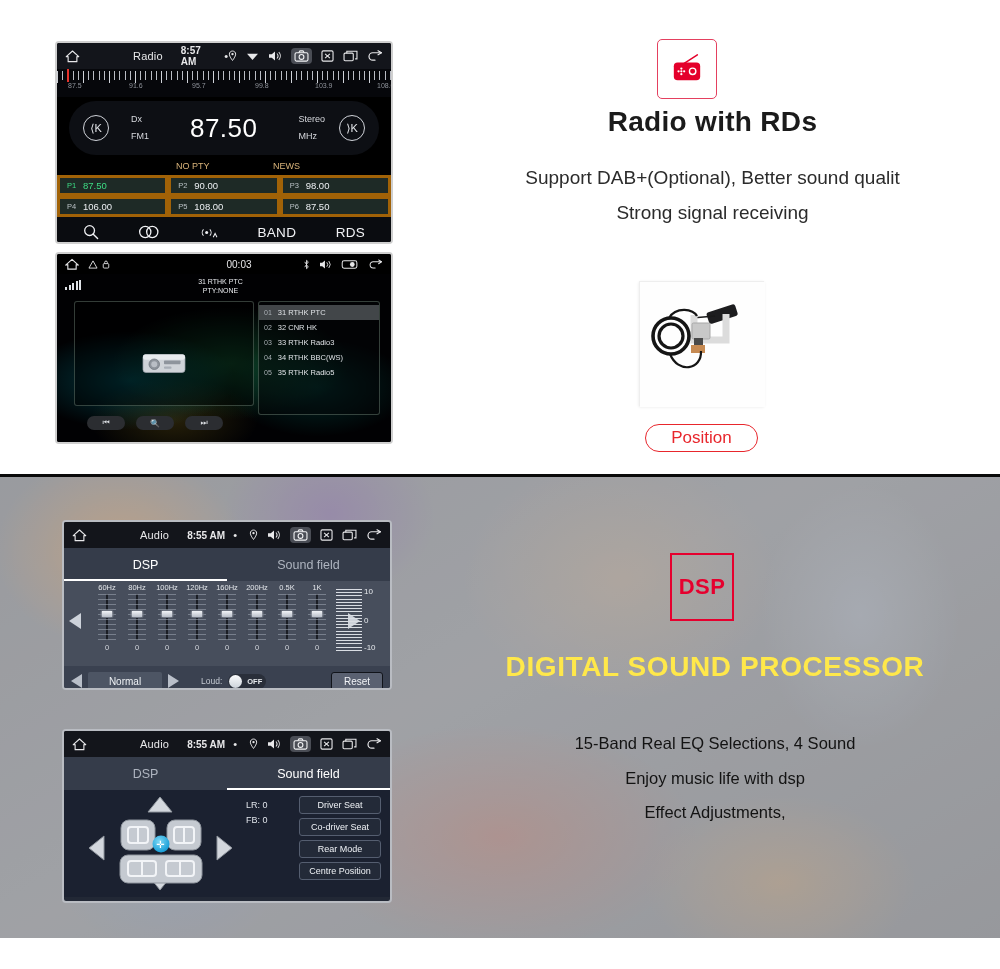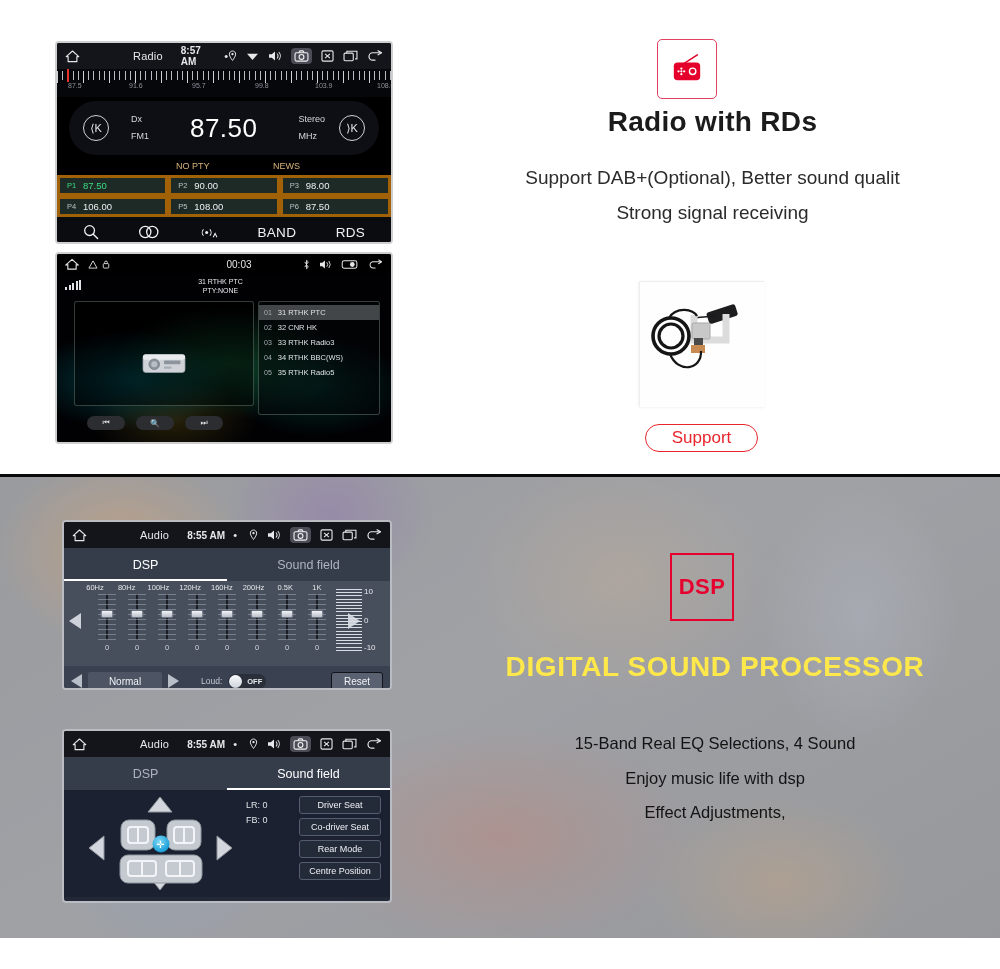--- a/index.html
+++ b/index.html
@@ -166,21 +166,21 @@
   
   #dsp-unit-1 { left:62px; top:43px; width:330px; height:170px; background:#2f3542; border-color:#b9bcc2; }
   .dsp-tabs { height:33px; background:#353c4a; display:flex; position:relative; }
   .dsp-tab {
     flex:1; display:flex; align-items:center; justify-content:center;
     color:#aeb4bf; font-size:12.5px;
   }
   .dsp-tab.active { color:#fff; }
   .dsp-tab-underline { position:absolute; bottom:0; height:2px; width:50%; background:#fff; }
   .eq-body { height:85px; background:#474e5c; position:relative; padding:0 3px; }
-  .eq-freq-row { position:absolute; left:16px; right:58px; top:2px; display:flex; justify-content:space-between; }
+  .eq-freq-row { position:absolute; left:28px; right:58px; top:2px; display:flex; justify-content:space-between; }
   .eq-freq-row span { color:#e3e6ea; font-size:7.5px; width:30px; text-align:center; }
   .eq-sliders { position:absolute; left:28px; right:58px; top:13px; height:58px; display:flex; justify-content:space-between; }
   .eq-col { width:30px; position:relative; display:flex; flex-direction:column; align-items:center; }
   .eq-track { width:2px; height:46px; background:#1b1e25; position:relative; }
   .eq-ticks { position:absolute; left:-8px; top:0; width:18px; height:46px;
     background-image: repeating-linear-gradient(to bottom, rgba(160,168,180,.55) 0px, rgba(160,168,180,.55) 1px, transparent 1px, transparent 5px); }
   .eq-knob {
     position:absolute; left:50%; top:20px; transform:translate(-50%,-50%);
     width:13px; height:8px; border-radius:2px;
     background:linear-gradient(#f2f4f7,#b8bec8); border:1px solid #6e7480;
@@ -497,21 +497,21 @@
       <rect x="52" y="41" width="18" height="16" rx="1.5" fill="#c8c8c8" stroke="#a8a8a8"></rect>
       <rect x="54" y="56" width="9" height="14" fill="#4a4a4a"></rect>
       <rect x="51" y="63" width="14" height="8" fill="#c68a52"></rect>
       <circle cx="31" cy="54" r="18" fill="none" stroke="#151515" stroke-width="3.6"></circle>
       <circle cx="31" cy="54" r="12" fill="none" stroke="#151515" stroke-width="3.2"></circle>
       <path d="M29 36 C36 24 54 27 57 34" fill="none" stroke="#151515" stroke-width="2.2"></path>
       <path d="M30 72 C38 92 62 88 61 69" fill="none" stroke="#151515" stroke-width="2.2"></path>
     </svg>
   </div>
 
-  <div class="optional-badge">Support</div>
+  <div class="optional-badge">Position</div>
 </div>
 
 <div id="radio-divider"></div>
 
 <div id="dsp-section">
   <div id="dsp-bg"></div>
   <div id="dsp-veil"></div>
 
   <div class="unit" id="dsp-unit-1">
     <div class="statusbar">

